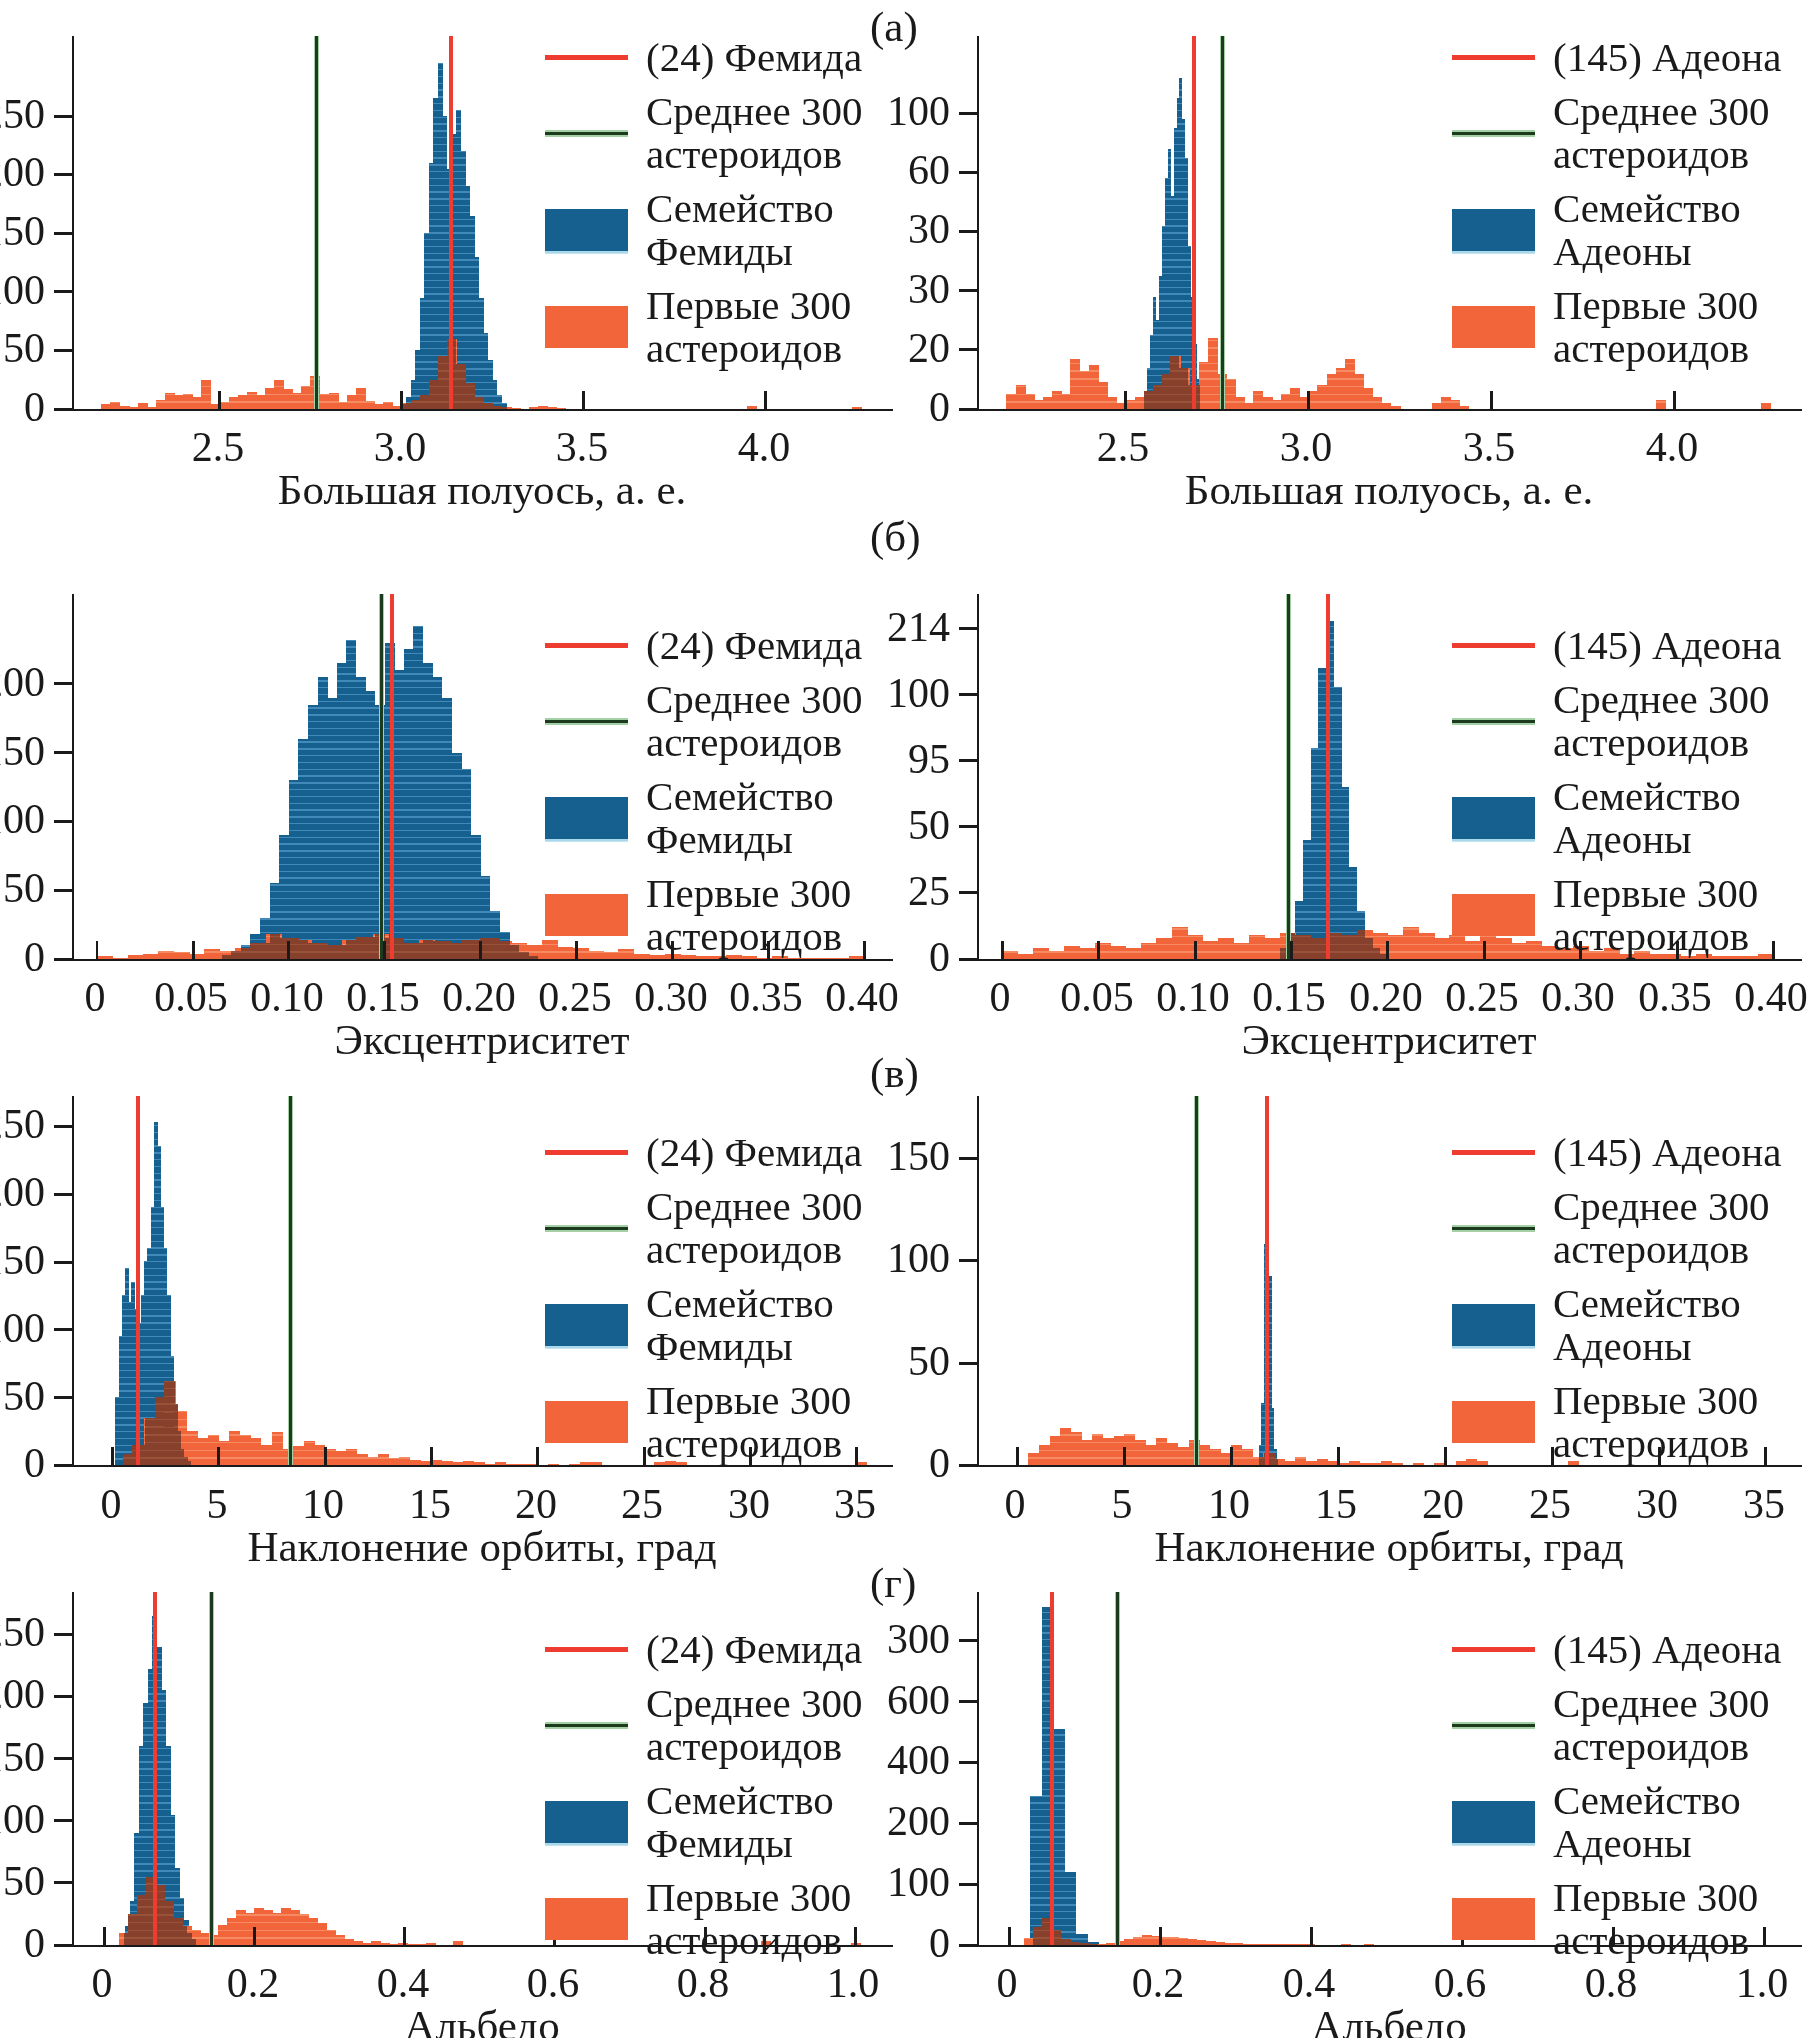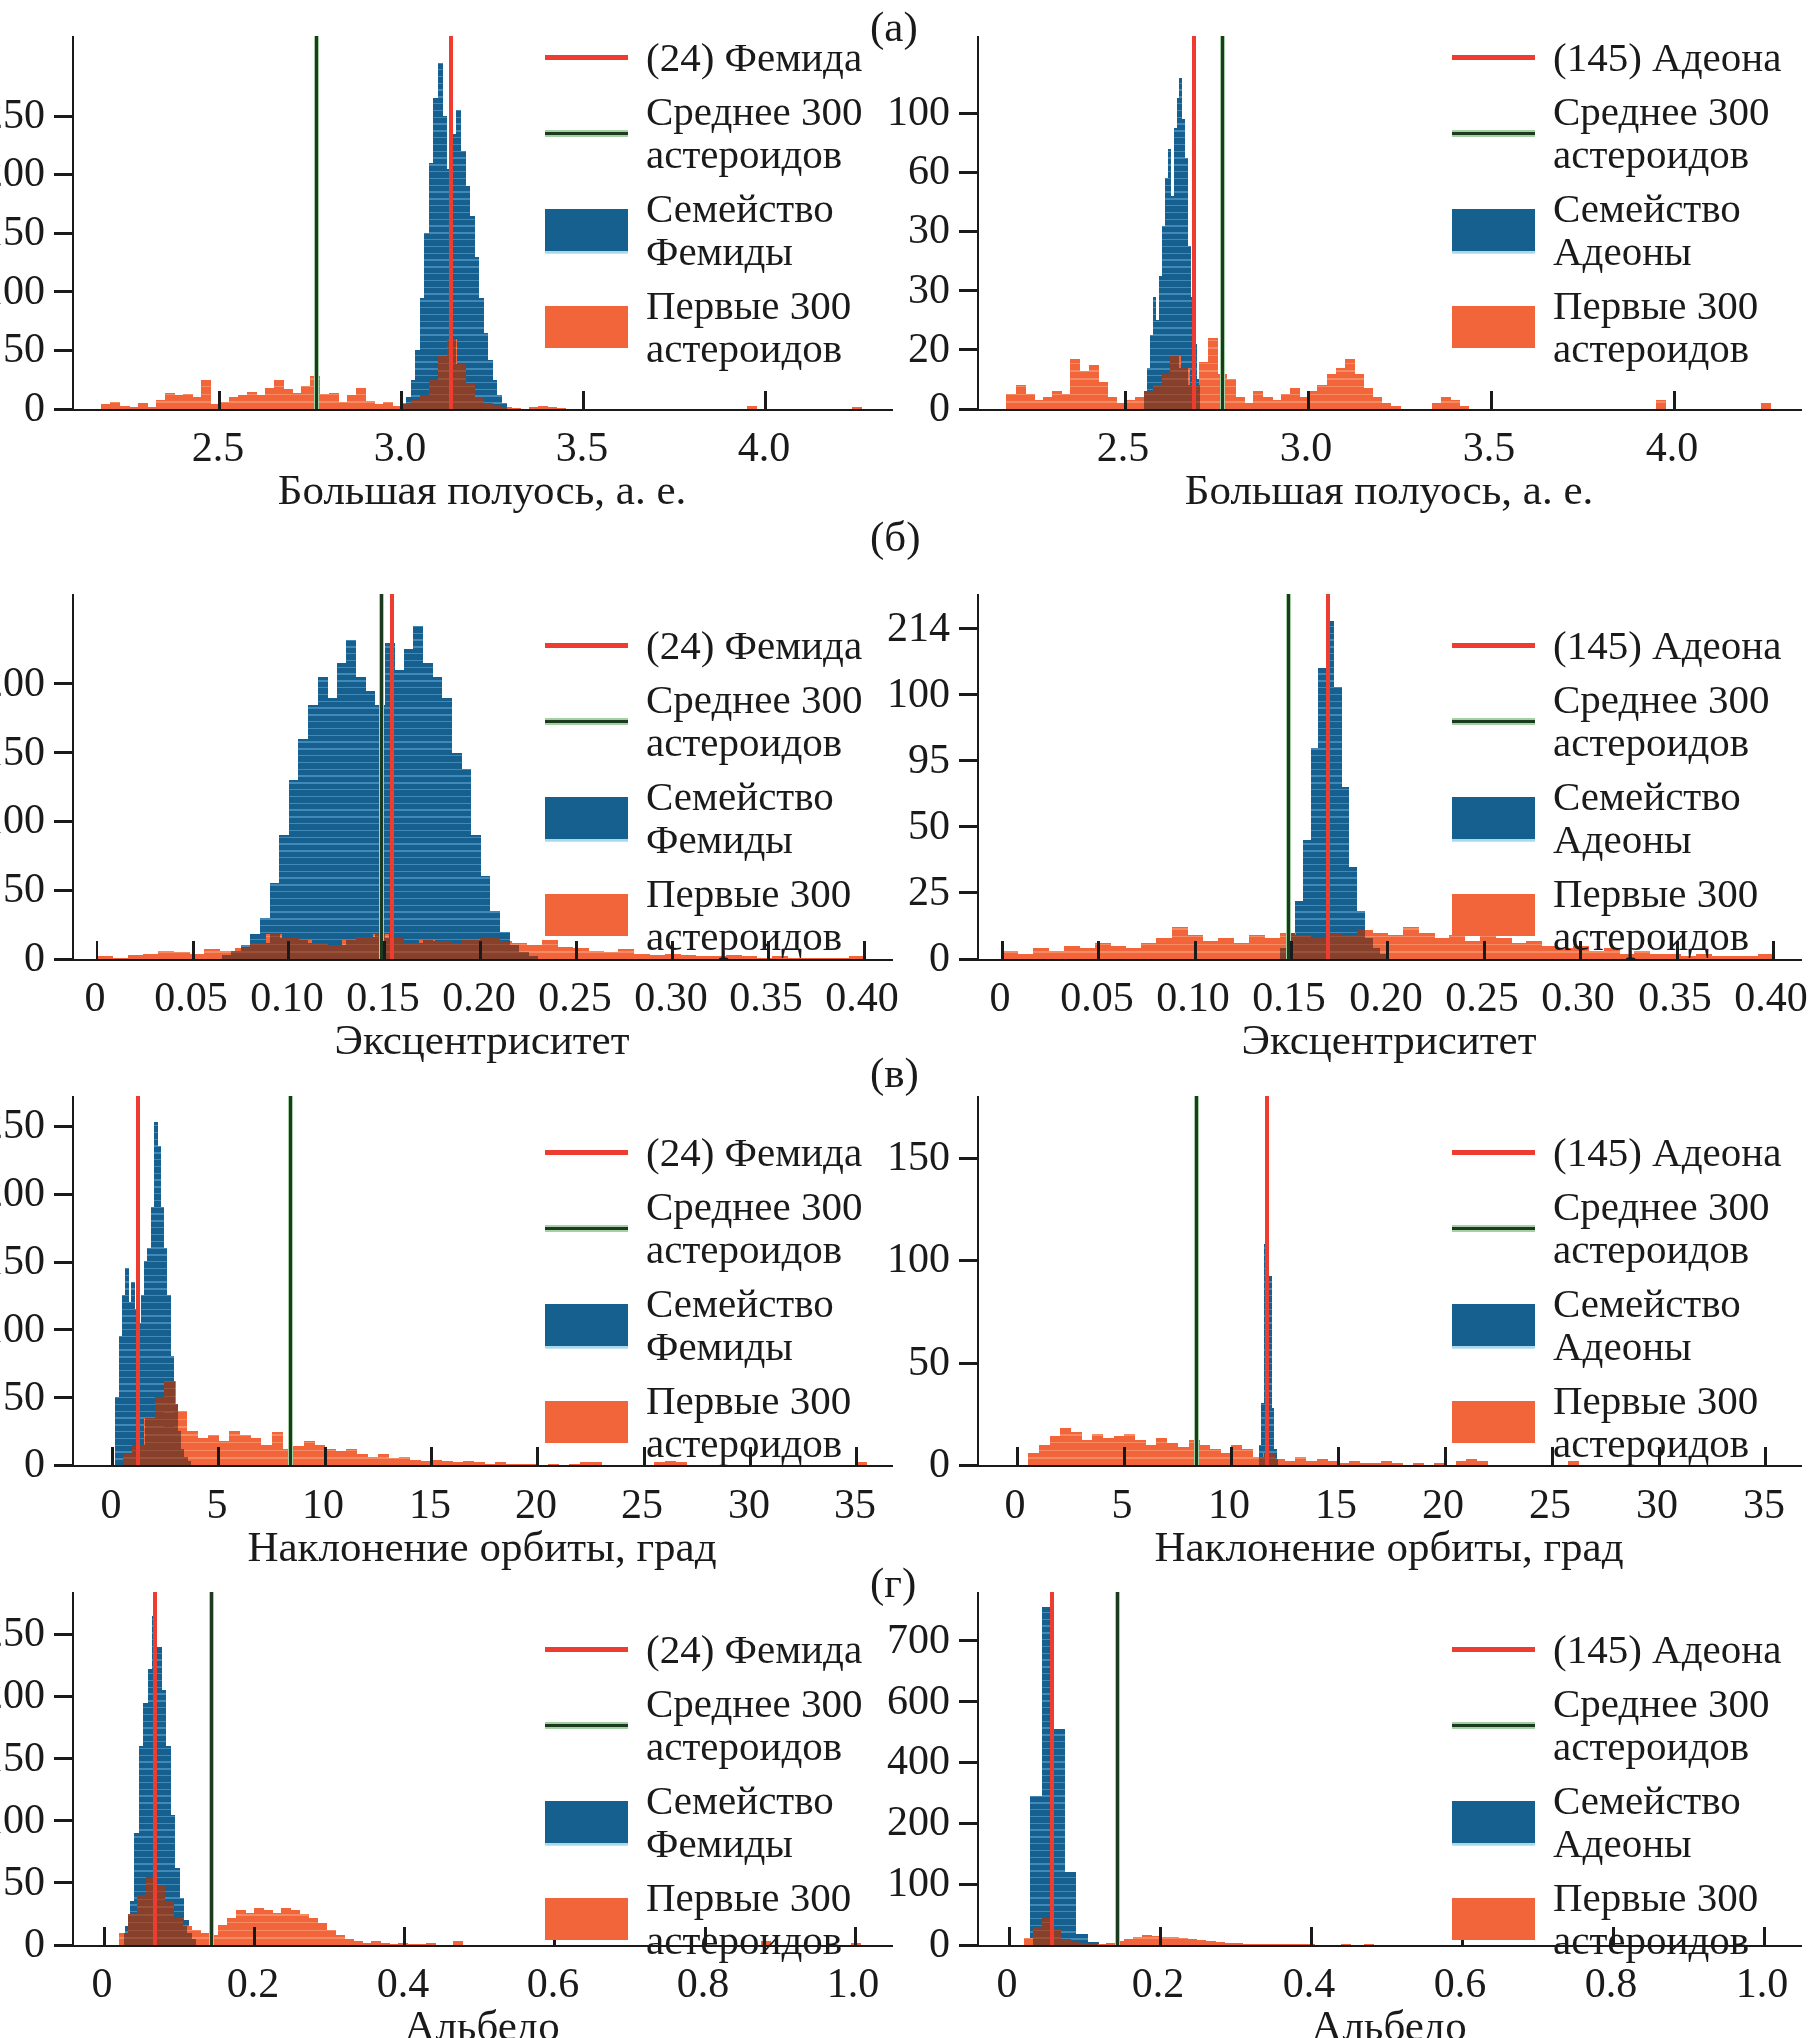--- a/index.html
+++ b/index.html
@@ -1106,21 +1106,21 @@
     <div class="ytick-label" style="left: 796px; top: 1945px;">0</div>
     <div class="ytick" style="left: 959px; top: 1883px;"></div>
     <div class="ytick-label" style="left: 796px; top: 1884px;">100</div>
     <div class="ytick" style="left: 959px; top: 1822px;"></div>
     <div class="ytick-label" style="left: 796px; top: 1823px;">200</div>
     <div class="ytick" style="left: 959px; top: 1761px;"></div>
     <div class="ytick-label" style="left: 796px; top: 1762px;">400</div>
     <div class="ytick" style="left: 959px; top: 1700px;"></div>
     <div class="ytick-label" style="left: 796px; top: 1702px;">600</div>
     <div class="ytick" style="left: 959px; top: 1639px;"></div>
-    <div class="ytick-label" style="left: 796px; top: 1641px;">700</div>
+    <div class="ytick-label" style="left: 796px; top: 1641px;">300</div>
     <div class="axis-label" style="left: 1389px; top: 2001px;">Альбедо</div>
     <div class="legend" style="left: 1452px; top: 1628px;">
       <div class="legend-entry">
         <div class="sw line-red"></div>
         <div class="legend-label">
           <div>(145) Адеона</div>
         </div>
       </div>
       <div class="legend-entry">
         <div class="sw line-green"></div>

